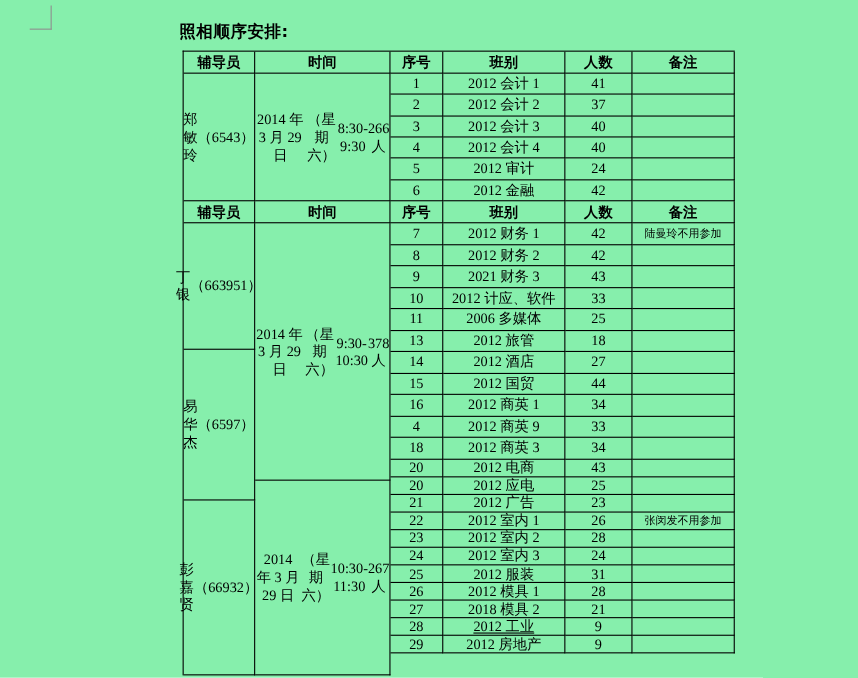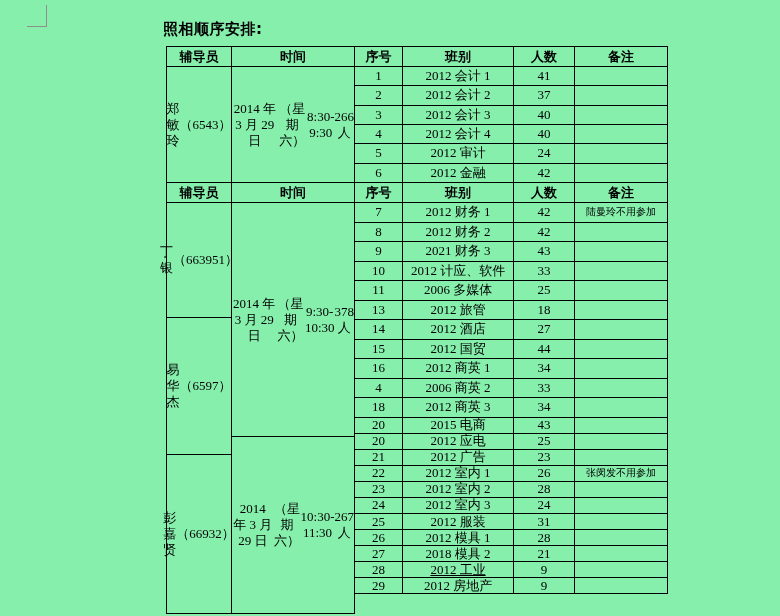--- a/index.html
+++ b/index.html
@@ -223,33 +223,33 @@
             <div class="c cb note"></div>
           </div>
           <div class="trow row-a">
             <div class="c cn">16</div>
             <div class="c cc">2012 商英 1</div>
             <div class="c cm">34</div>
             <div class="c cb note"></div>
           </div>
           <div class="trow row-a">
             <div class="c cn">4</div>
-            <div class="c cc">2006 商英 2</div>
+            <div class="c cc">2012 商英 9</div>
             <div class="c cm">33</div>
             <div class="c cb note"></div>
           </div>
           <div class="trow row-a">
             <div class="c cn">18</div>
             <div class="c cc">2012 商英 3</div>
             <div class="c cm">34</div>
             <div class="c cb note"></div>
           </div>
           <div class="trow row-b">
             <div class="c cn">20</div>
-            <div class="c cc">2015 电商</div>
+            <div class="c cc">2012 电商</div>
             <div class="c cm">43</div>
             <div class="c cb note"></div>
           </div>
           <div class="trow row-b">
             <div class="c cn">20</div>
             <div class="c cc">2012 应电</div>
             <div class="c cm">25</div>
             <div class="c cb note"></div>
           </div>
           <div class="trow row-b">

